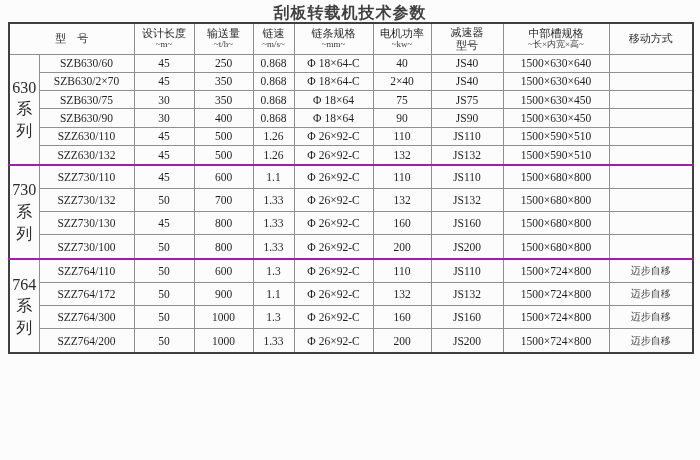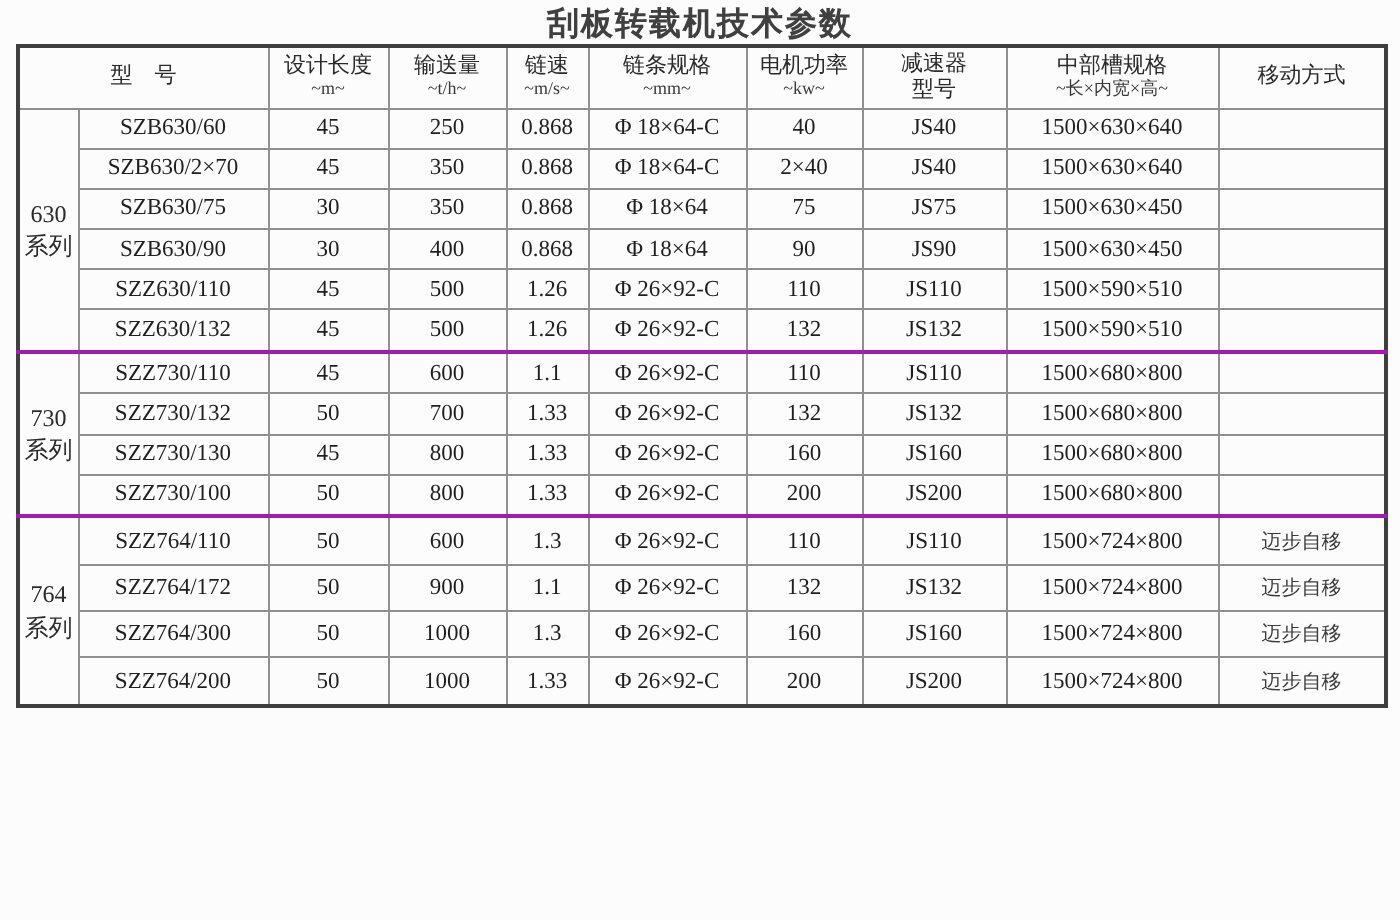--- a/index.html
+++ b/index.html
@@ -35,21 +35,21 @@
     text-align:center;
     vertical-align:middle;
     padding:0;
     overflow:hidden;
   }
   thead tr { height:31px; }
   th { font-weight:normal; }
   .hlabel { font-size:11px; line-height:1.2; color:#2a2a2a; }
   .unit   { font-size:9px;  line-height:1.1; color:#3a3a3a; }
   td { font-size:11.5px; color:#1f1f1f; }
-  td.group-cell { font-size:12px; line-height:1.35; color:#2a2a2a; }
+  td.group-cell { font-size:16px; line-height:1.35; color:#2a2a2a; }
   td.move-cell  { font-size:10px; color:#3a3a3a;margin-top:12px; }
   tr.gsep td { border-top:2px solid #a21caf; }
 </style>
 </head>
 <body>
 
 <div class="title">刮板转载机技术参数</div>
 
 <table class="spec">
   <colgroup>

